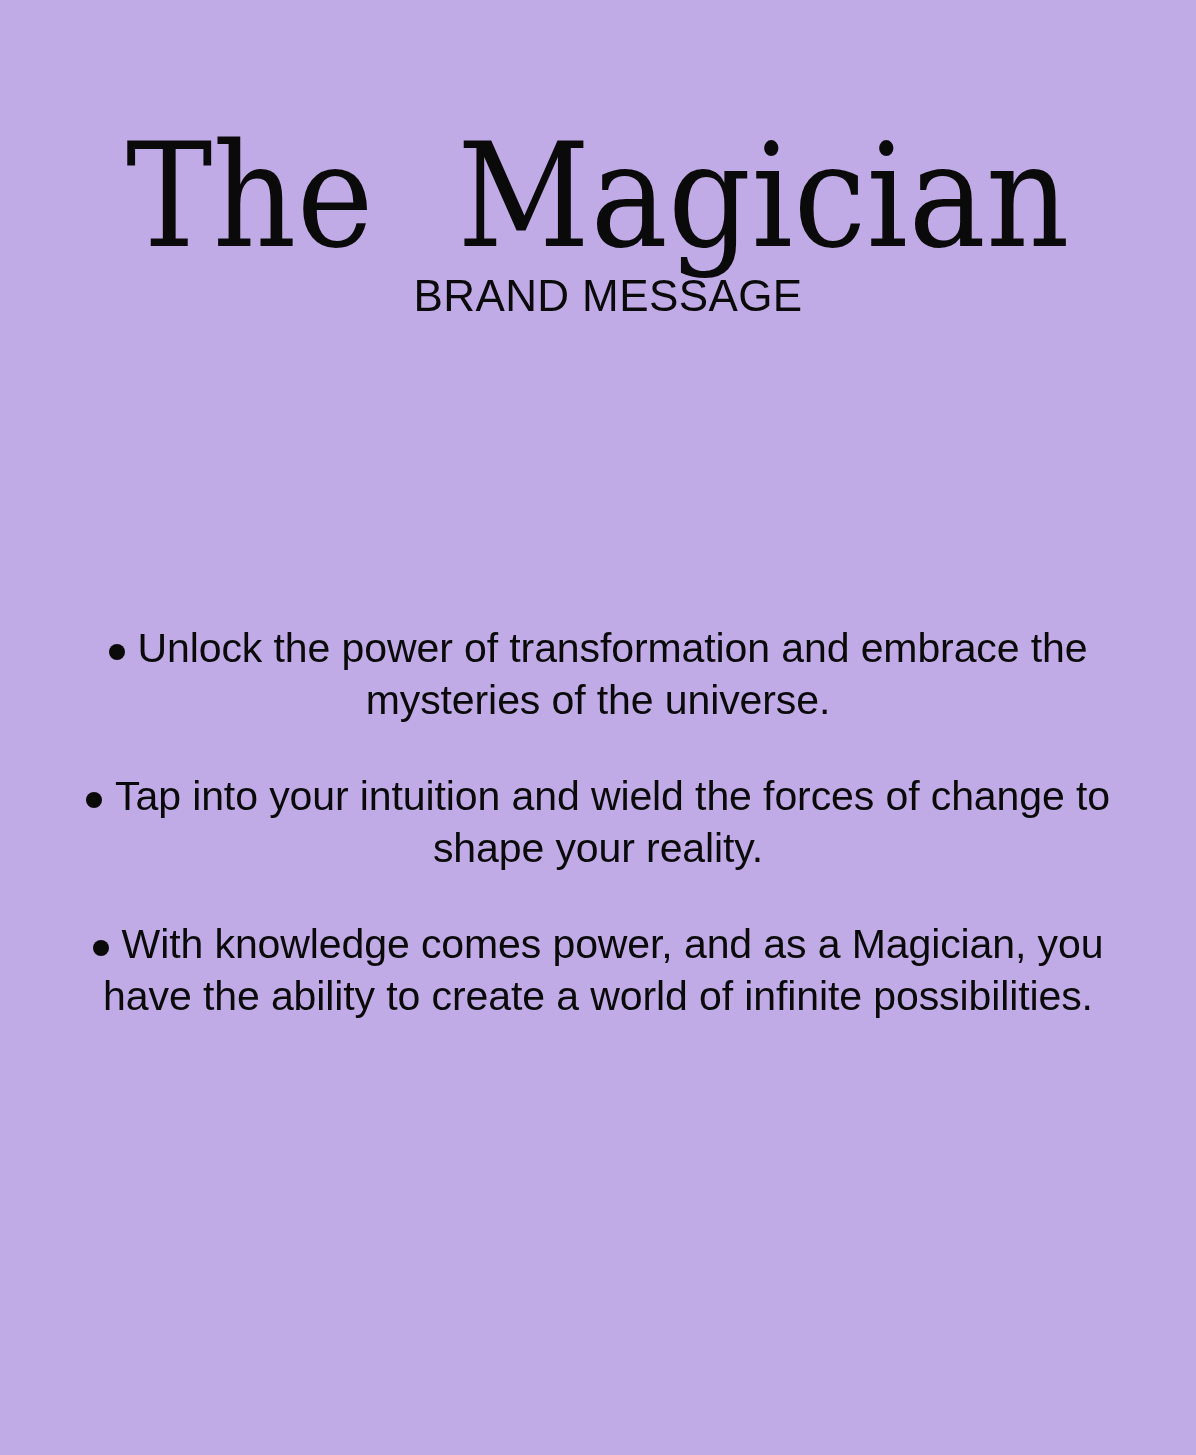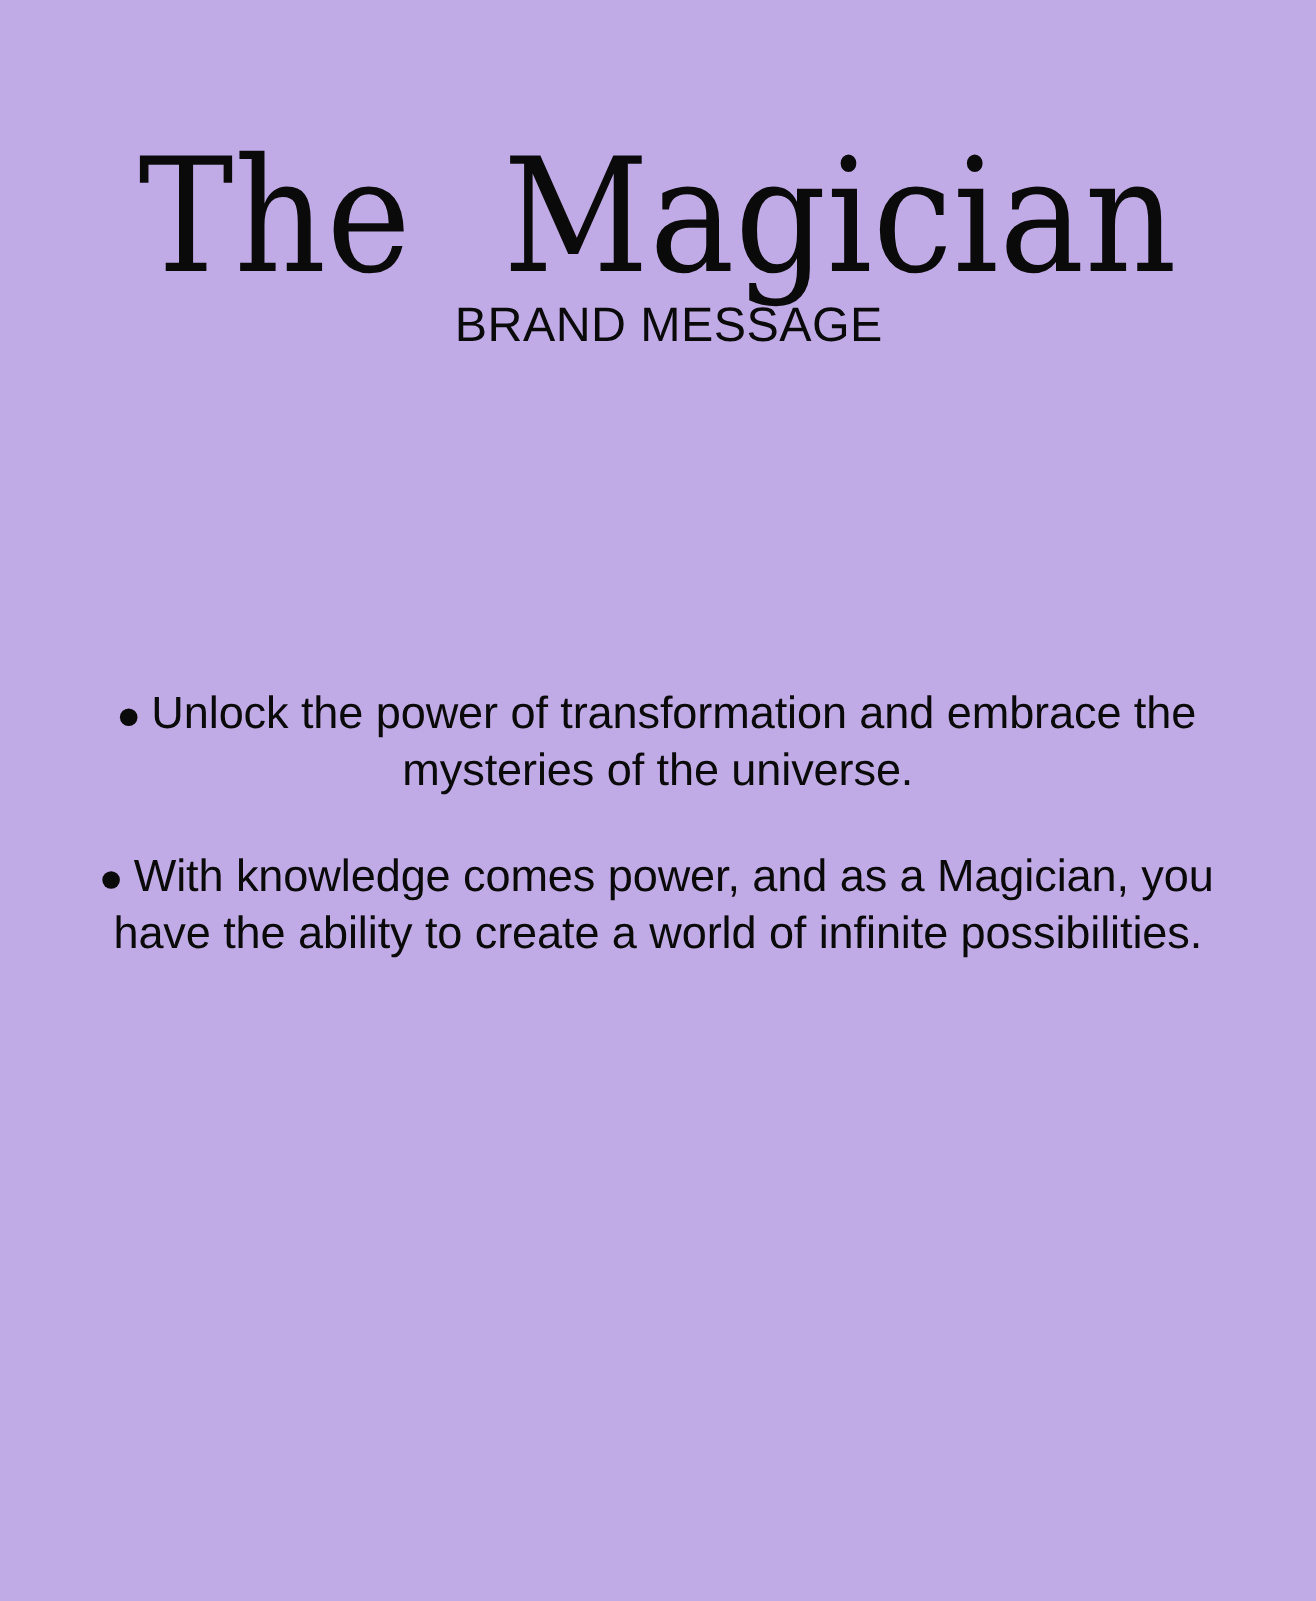--- a/index.html
+++ b/index.html
@@ -95,20 +95,21 @@
 <div class="slide">
 
   <h1 class="title">The  Magician</h1>
 
   <div class="subtitle">BRAND MESSAGE</div>
 
   <div class="bullets">
 
     <p class="bullet"><span class="bullet-dot"></span><span>Unlock the power of transformation and embrace the mysteries of the universe.</span></p>
 
+    <p class="bullet"><span class="bullet-dot"></span><span>Tap into your intuition and wield the forces of change to shape your reality.</span></p>
 
     <p class="bullet"><span class="bullet-dot"></span><span>With knowledge comes power, and as a Magician, you have the ability to create a world of infinite possibilities.</span></p>
 
   </div>
 
   <div class="footer">
 
     
 
     

